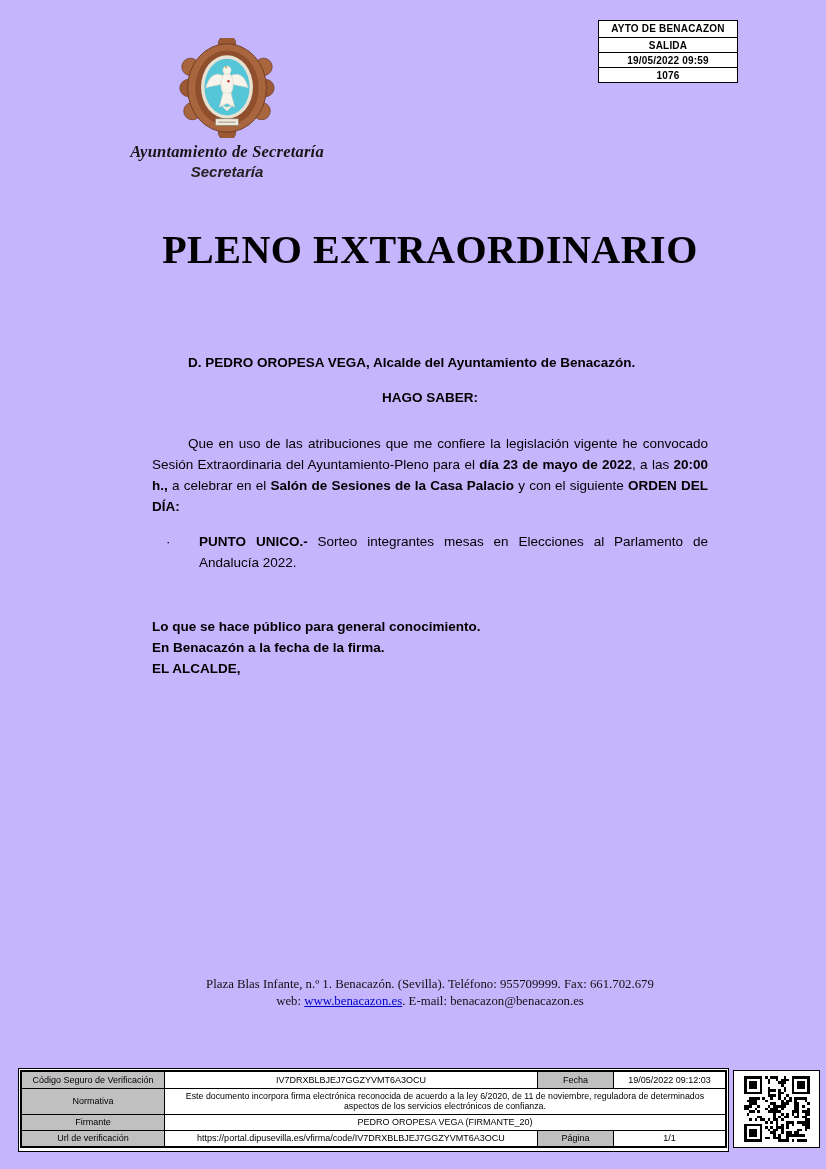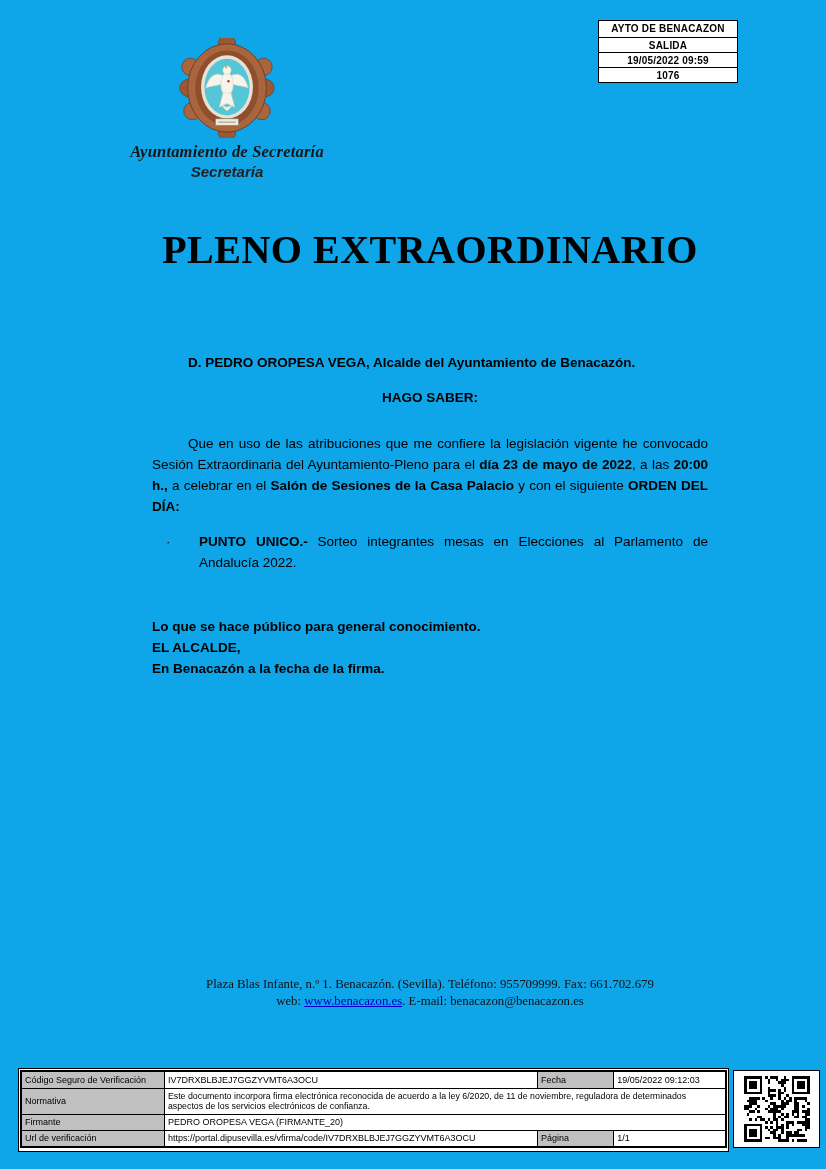--- a/index.html
+++ b/index.html
@@ -1,18 +1,18 @@
 <!DOCTYPE html>
 <html><head>
 <meta charset="utf-8">
 <style>
   * { margin:0; padding:0; box-sizing:border-box; }
   html,body { background:#888; }
   .page {
-    position:relative; width:826px; height:1169px; background:#0ea5e9;
+    position:relative; width:826px; height:1169px; background:#c4b5fd;
     margin:0 auto; overflow:hidden;
     font-family:"Liberation Sans", sans-serif; color:#000;
   }
 
   
   .stamp { position:absolute; left:598px; top:20px; width:140px; border:1px solid #000; background:#fff; }
   .stamp .row { border-top:1px solid #000; text-align:center; font-weight:bold; font-size:10px; line-height:15px; height:15px; letter-spacing:.2px; }
   .stamp .row:first-child { border-top:none; height:16px; line-height:16px; }
 
   
@@ -34,21 +34,21 @@
   .closing { position:absolute; left:152px; top:616px; width:556px; text-align:left; font-size:13.5px; font-weight:bold; line-height:21px; }
 
   
   .addr { position:absolute; left:152px; top:976px; width:556px; text-align:center;
     font-family:"Liberation Serif", serif; font-size:12.8px; line-height:17px; color:#111; }
   .addr a { color:#0000cc; text-decoration:underline; }
 
   
   .verif-outer { position:absolute; left:18px; top:1068px; width:711px; height:84px; border:1px solid #000; padding:1px; background:#fff; }
   table.verif { border-collapse:collapse; width:707px; table-layout:fixed; border:2px solid #000; }
-  table.verif td { border:1px solid #000; font-size:9px; line-height:10px; text-align:left; vertical-align:middle; padding:1px 3px; overflow:hidden; white-space:nowrap; }
+  table.verif td { border:1px solid #000; font-size:9px; line-height:10px; text-align:center; vertical-align:middle; padding:1px 3px; overflow:hidden; white-space:nowrap; }
   table.verif td.lbl { background:#c0c0c0; }
   table.verif td.wrap { white-space:normal; font-size:8.8px; }
   .qr-box { position:absolute; left:733px; top:1070px; width:87px; height:78px; border:1px solid #000; display:flex; align-items:center; justify-content:center; background:#fff; }
 </style>
 </head>
 <body>
 
 <div class="page">
 
   <div class="stamp">
@@ -99,22 +99,22 @@
 
   <div class="body-par"><span>Que en uso de las atribuciones que me confiere la legislación vigente he convocado Sesión Extraordinaria del Ayuntamiento-Pleno para el </span><span class="b">día 23 de mayo de 2022</span><span>, a las </span><span class="b">20:00 h.,</span><span> a celebrar en el </span><span class="b">Salón de Sesiones de la Casa Palacio</span><span> y con el siguiente </span><span class="b">ORDEN DEL DÍA:</span></div>
 
   <div class="agenda">
     <div class="marker">·</div>
     <div class="atext"><span class="b">PUNTO UNICO.-</span><span> Sorteo integrantes mesas en Elecciones al Parlamento de Andalucía 2022.</span></div>
   </div>
 
   <div class="closing">
     <div>Lo que se hace público para general conocimiento.</div>
+    <div>En Benacazón a la fecha de la firma.</div>
     <div>EL ALCALDE,</div>
-    <div>En Benacazón a la fecha de la firma.</div>
   </div>
 
   <div class="addr">
     <div>Plaza Blas Infante, n.º 1. Benacazón. (Sevilla).  Teléfono: 955709999. Fax: 661.702.679</div>
     <div><span>web: </span><a href="#">www.benacazon.es</a><span>. E-mail: benacazon@benacazon.es</span></div>
   </div>
 
   <div class="verif-outer">
     <table class="verif">
       <colgroup>

